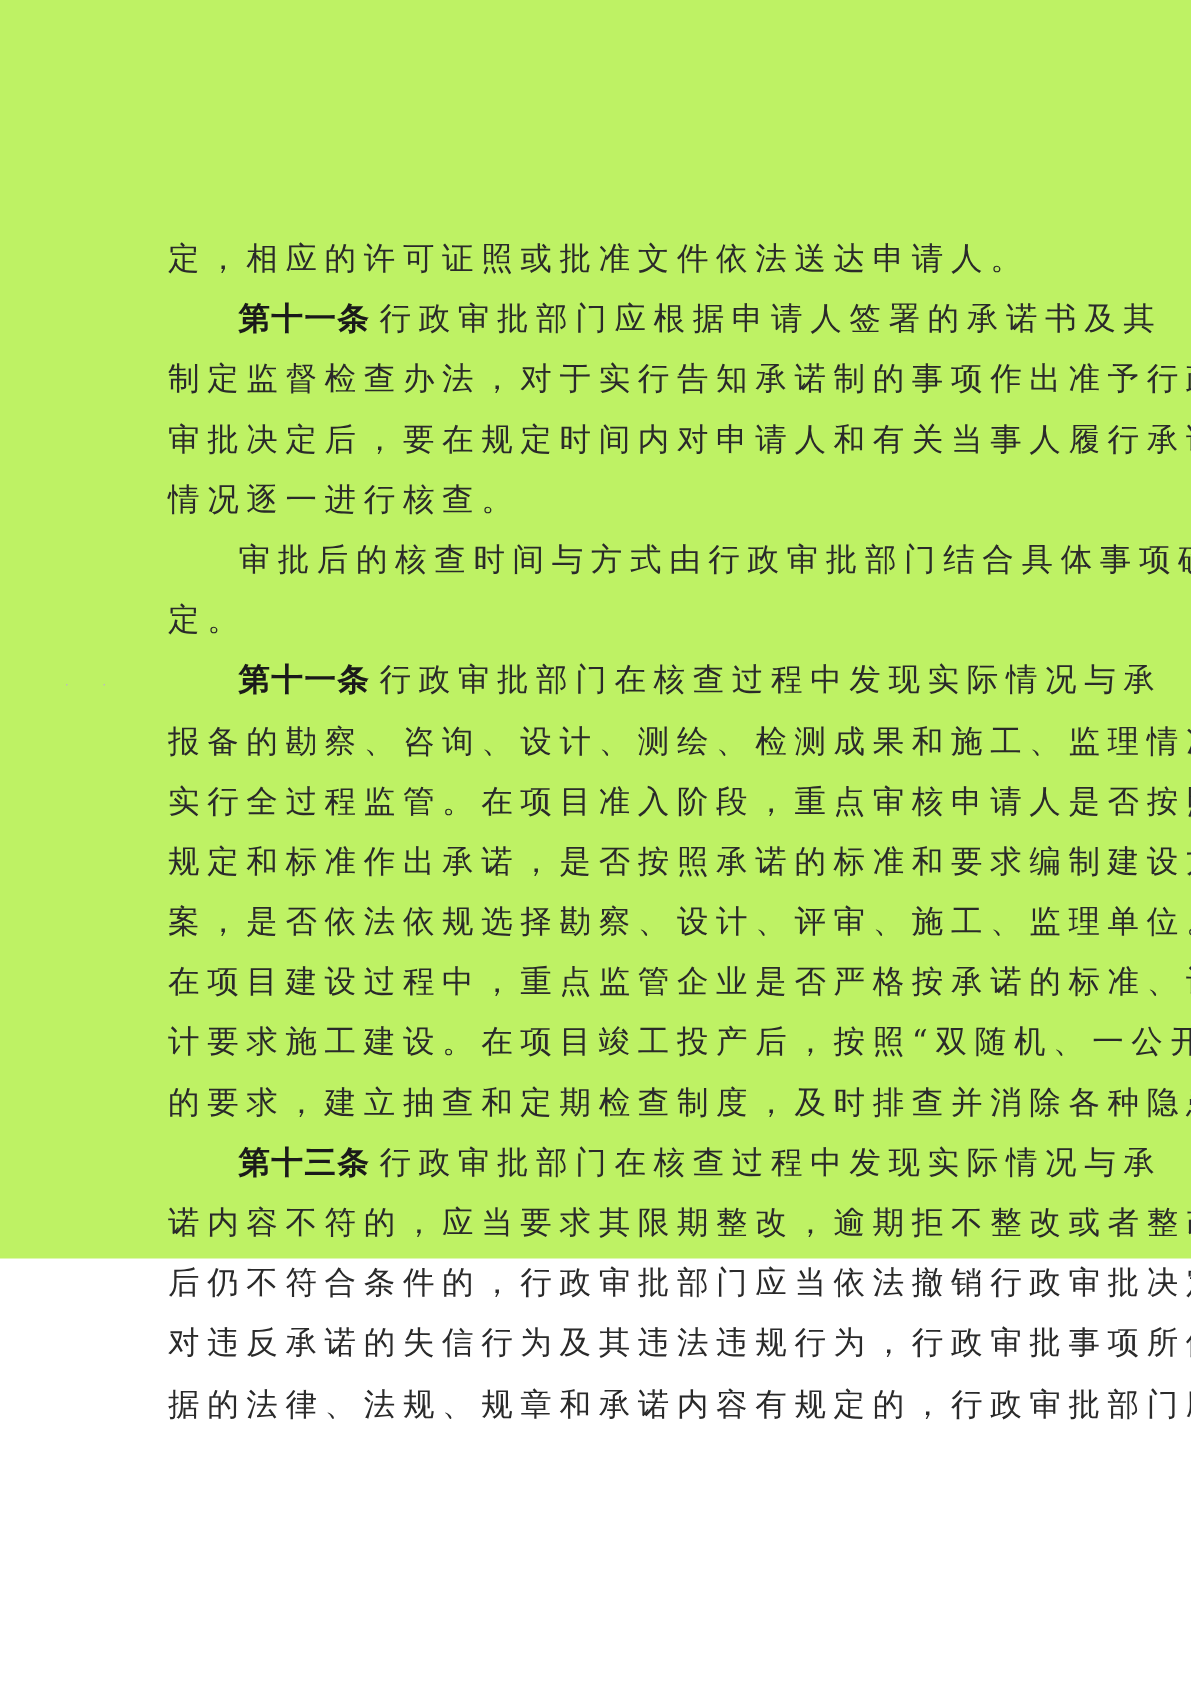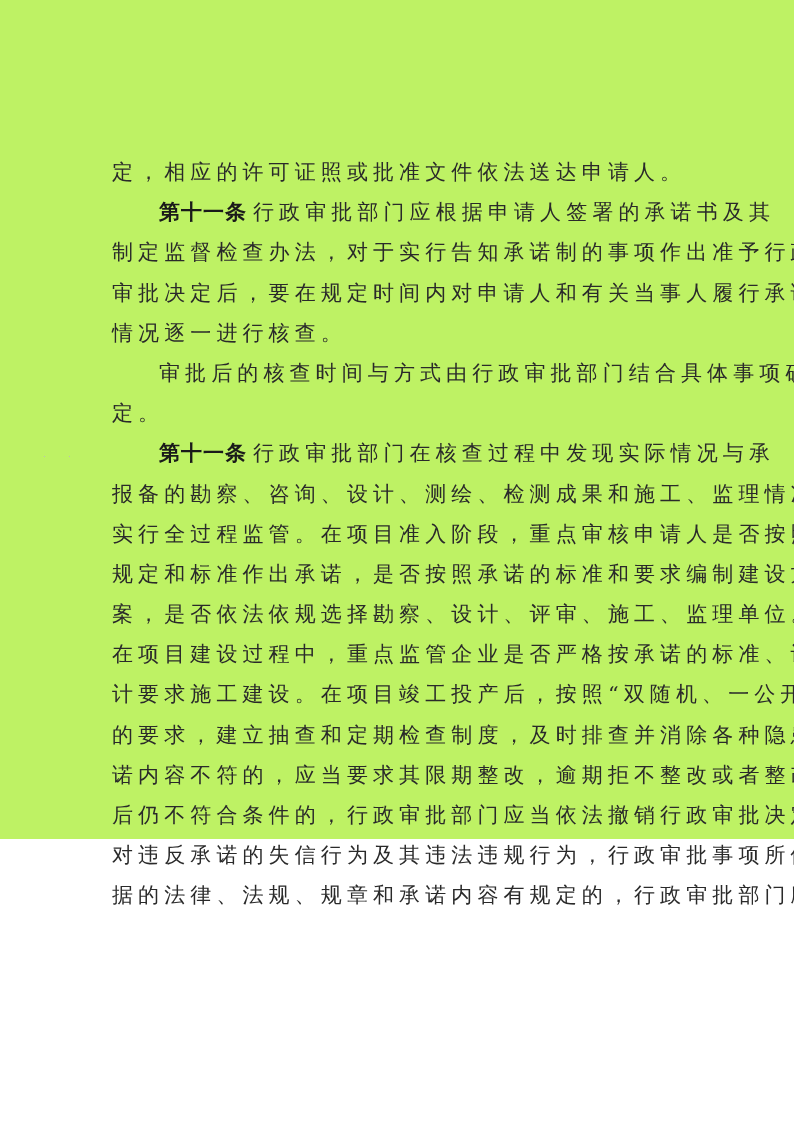--- a/index.html
+++ b/index.html
@@ -84,19 +84,22 @@
       <span class="bold-head">第十一条</span><span>行政审批部门在核查过程中发现实际情况与承</span>
     </div>
     <div class="line">报备的勘察、咨询、设计、测绘、检测成果和施工、监理情况</div>
     <div class="line">实行全过程监管。在项目准入阶段，重点审核申请人是否按照</div>
     <div class="line">规定和标准作出承诺，是否按照承诺的标准和要求编制建设方</div>
     <div class="line">案，是否依法依规选择勘察、设计、评审、施工、监理单位。</div>
     <div class="line">在项目建设过程中，重点监管企业是否严格按承诺的标准、设</div>
     <div class="line">计要求施工建设。在项目竣工投产后，按照“双随机、一公开”</div>
     <div class="line">的要求，建立抽查和定期检查制度，及时排查并消除各种隐患。</div>
 
+    <div class="line indent">
+      <span class="bold-head">第十三条</span><span>行政审批部门在核查过程中发现实际情况与承</span>
+    </div>
     <div class="line">诺内容不符的，应当要求其限期整改，逾期拒不整改或者整改</div>
     <div class="line">后仍不符合条件的，行政审批部门应当依法撤销行政审批决定，</div>
     <div class="line">对违反承诺的失信行为及其违法违规行为，行政审批事项所依</div>
     <div class="line">据的法律、法规、规章和承诺内容有规定的，行政审批部门应</div>
 
   </div>
 </div>
 
 </body></html>

